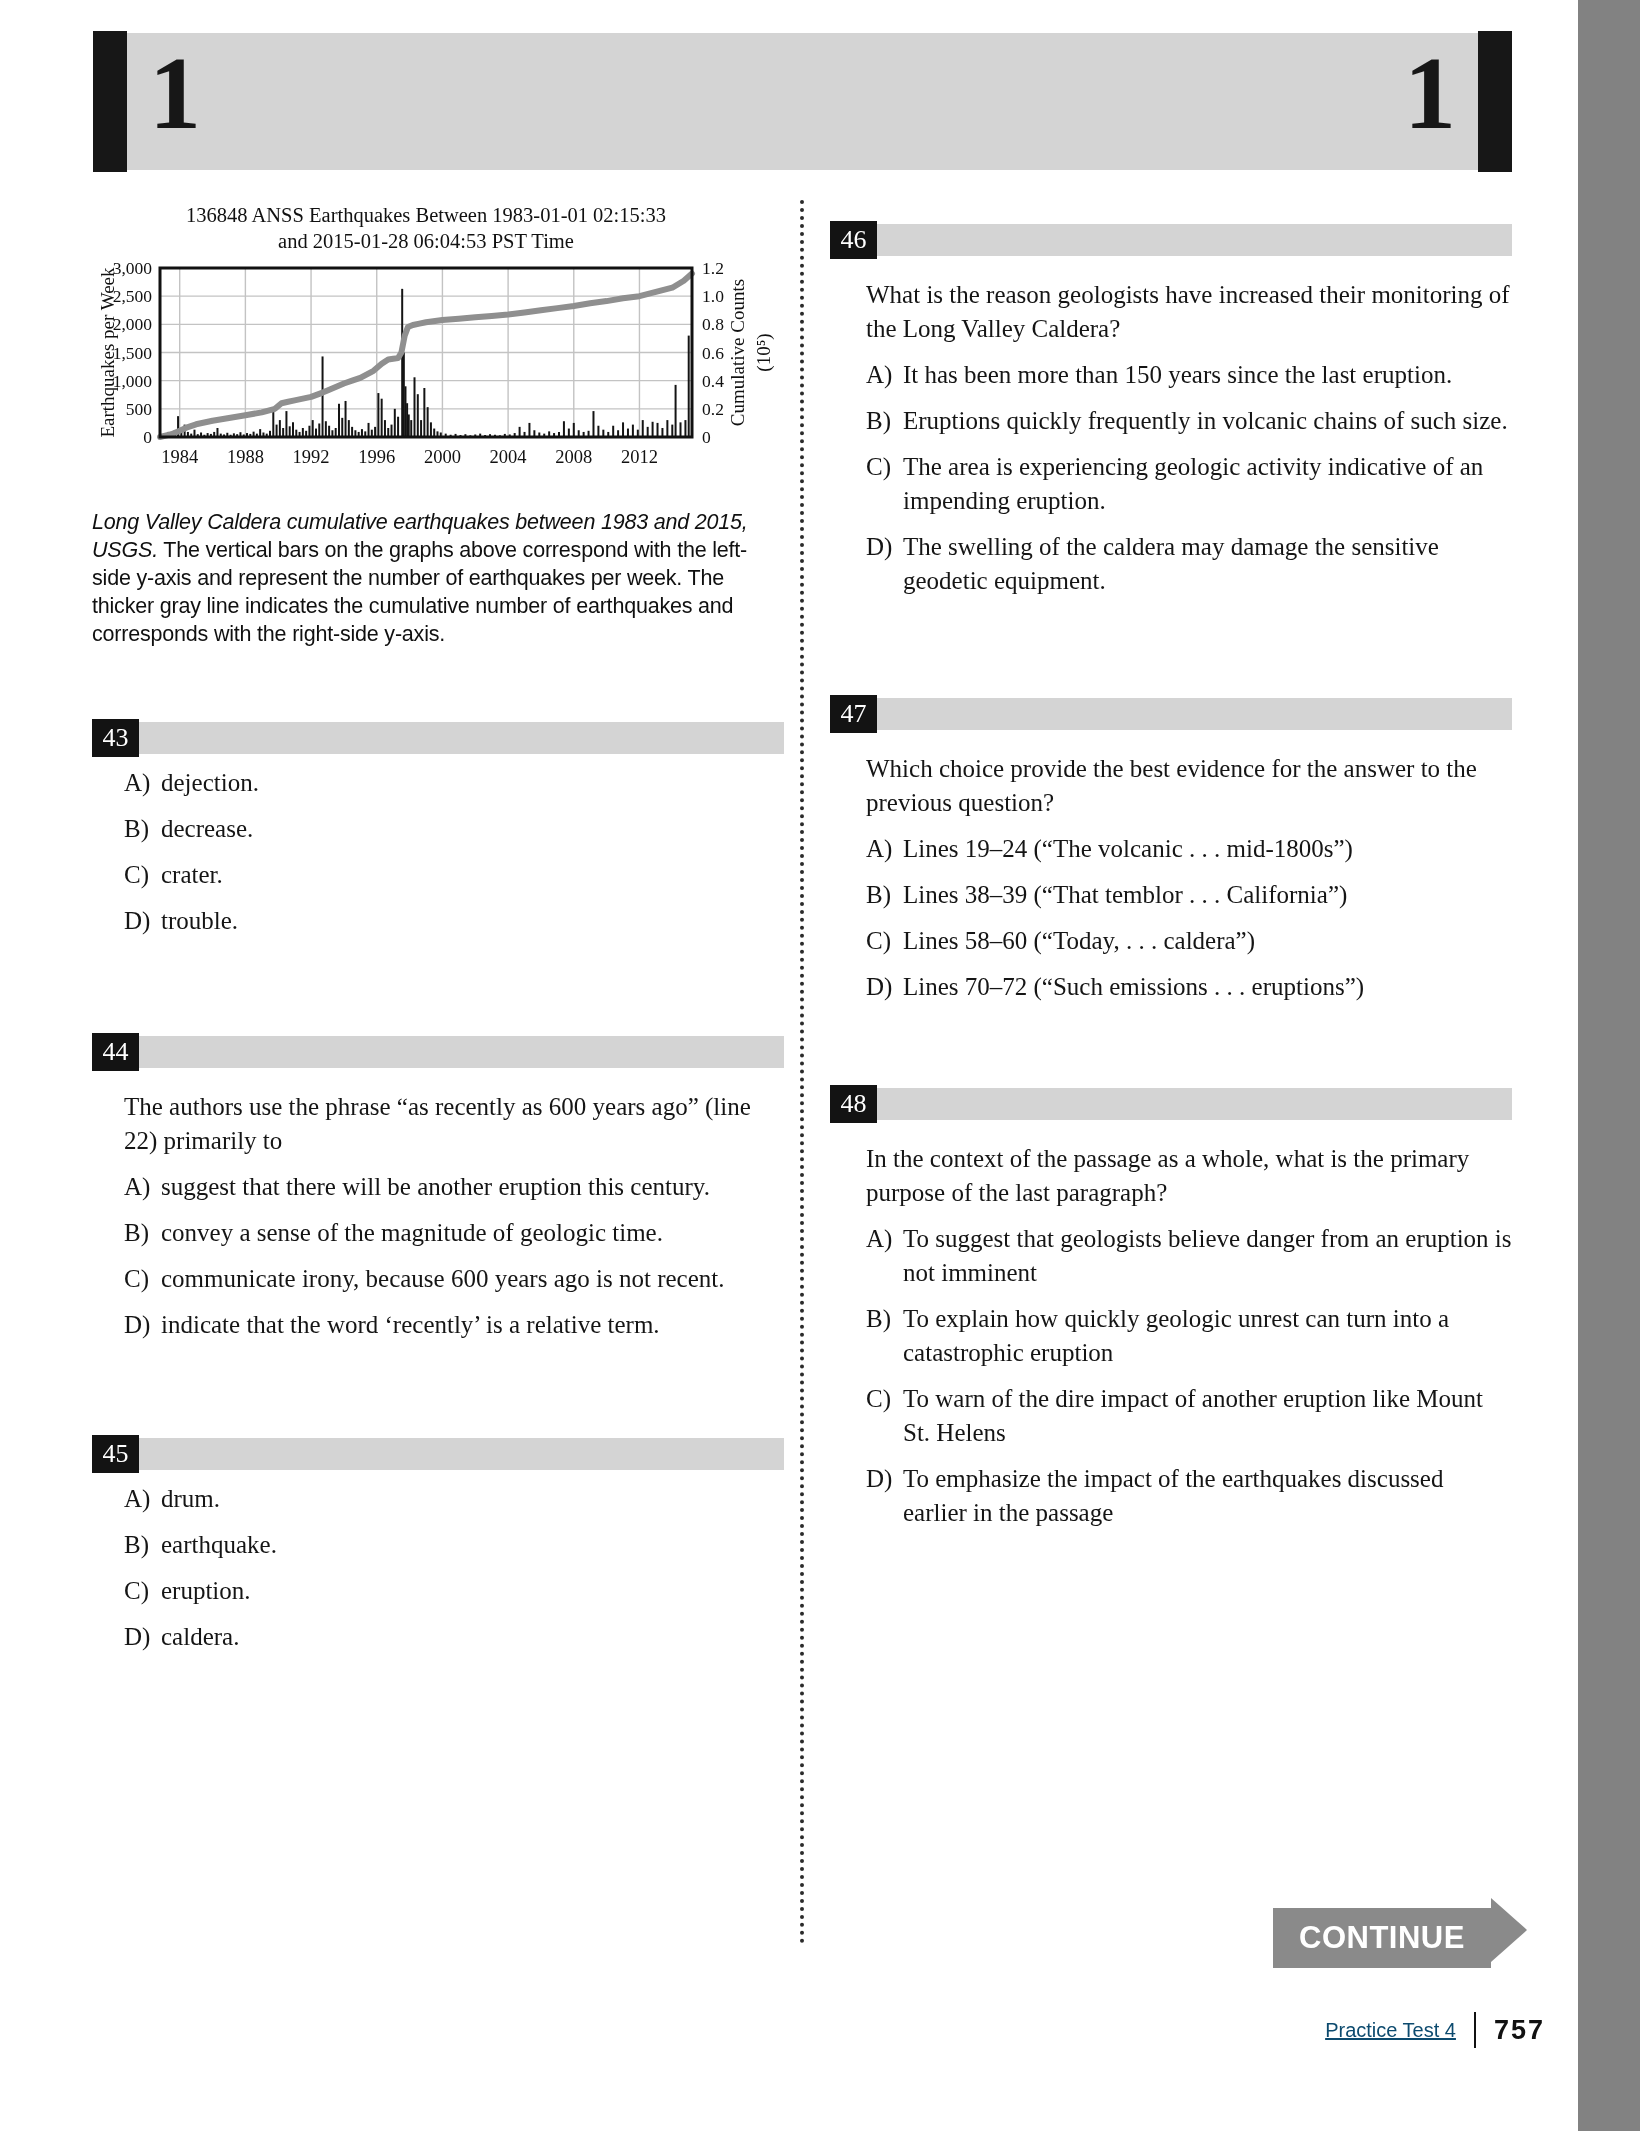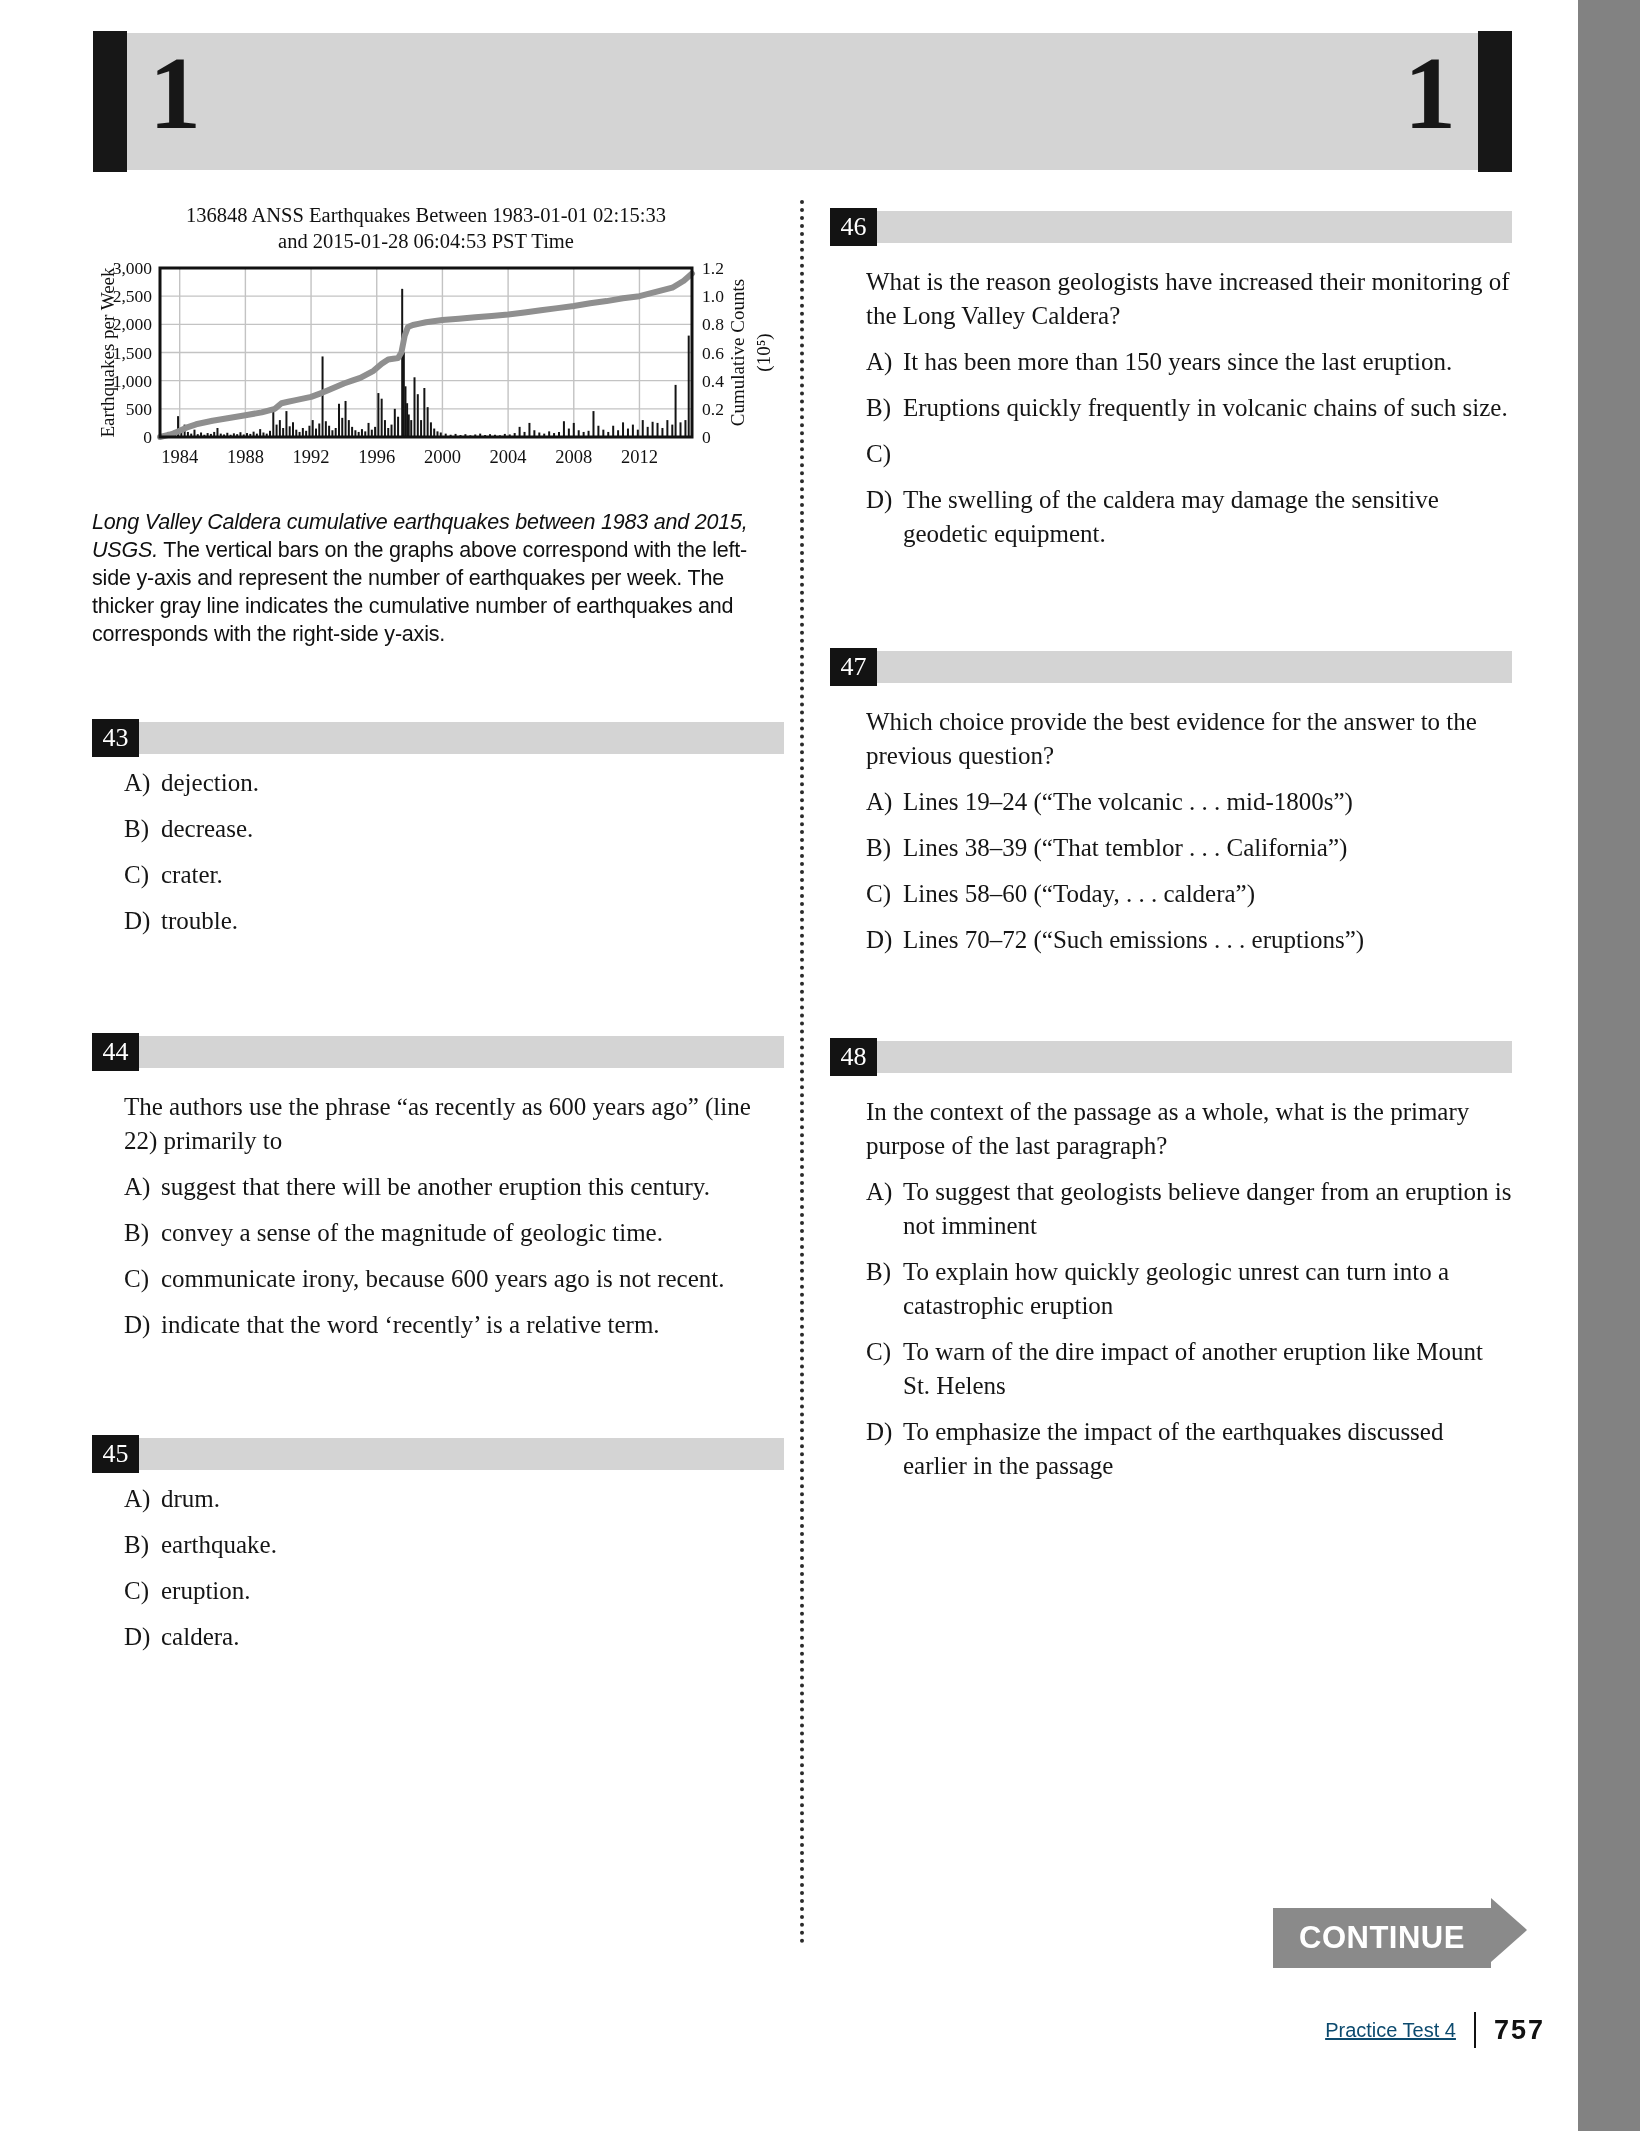--- a/index.html
+++ b/index.html
@@ -34,21 +34,21 @@
   .col-right .q-stem{padding-left:36px;}
   .q-choice{display:flex;margin-top:12px;font-size:25px;line-height:34px;}
   .col-left .q-choice{padding-left:32px;}
   .col-right .q-choice{padding-left:36px;}
   .q-letter{flex:0 0 37px;}
   .q-text{flex:1;}
   .q-choice:first-of-type{margin-top:15px;}
   #q43{margin-top:74px;}
   #q44{margin-top:98px;}
   #q45{margin-top:96px;}
-  #q46{margin-top:11px;}
+  #q46{margin-top:24px;}
   #q47{margin-top:100px;}
   #q48{margin-top:84px;}
   
   .continue{position:absolute;left:1273px;top:1898px;width:254px;height:64px;cursor:pointer;}
   .continue-rect{position:absolute;left:0;top:10px;width:218px;height:60px;background:#8a8a8a;
                  display:flex;align-items:center;justify-content:center;}
   .continue-rect span{font-family:"Liberation Sans",sans-serif;font-weight:bold;font-size:31px;
                       color:#ffffff;letter-spacing:0.5px;}
   .continue-head{position:absolute;left:218px;top:0;width:0;height:0;
                  border-top:32px solid transparent;border-bottom:32px solid transparent;
@@ -341,20 +341,21 @@
       <div class="q-choice">
           <span class="q-letter">A)</span>
           <span class="q-text">It has been more than 150 years since the last eruption.</span>
         </div>
       <div class="q-choice">
           <span class="q-letter">B)</span>
           <span class="q-text">Eruptions quickly frequently in volcanic chains of such size.</span>
         </div>
       <div class="q-choice">
           <span class="q-letter">C)</span>
+          <span class="q-text">The area is experiencing geologic activity indicative of an impending eruption.</span>
         </div>
       <div class="q-choice">
           <span class="q-letter">D)</span>
           <span class="q-text">The swelling of the caldera may damage the sensitive geodetic equipment.</span>
         </div>
     </section>
 
     <section class="q" id="q47">
       <div class="q-band">
         <div class="q-num">47</div>

